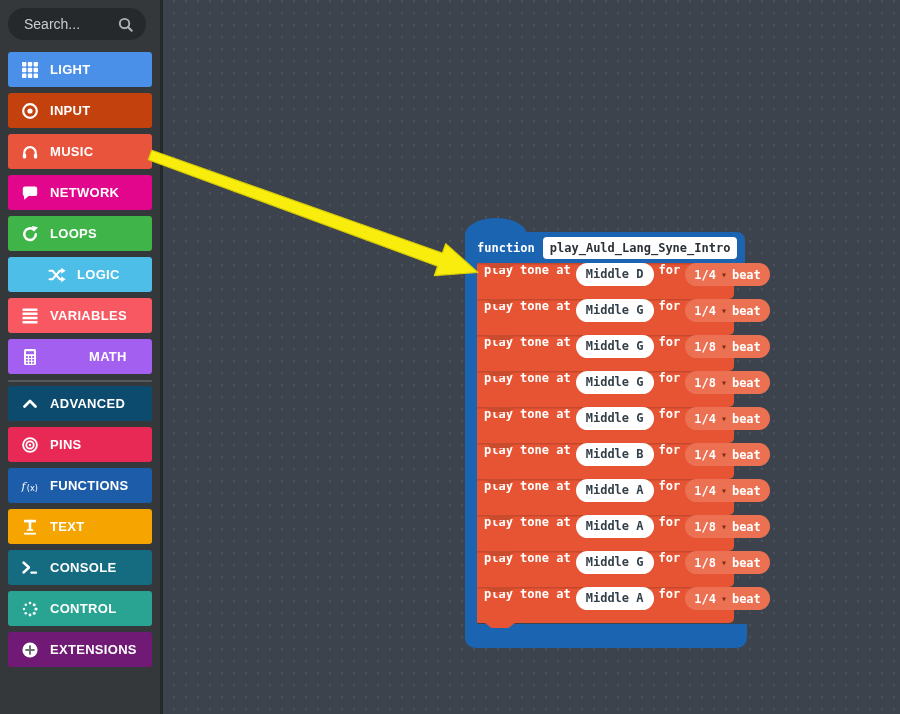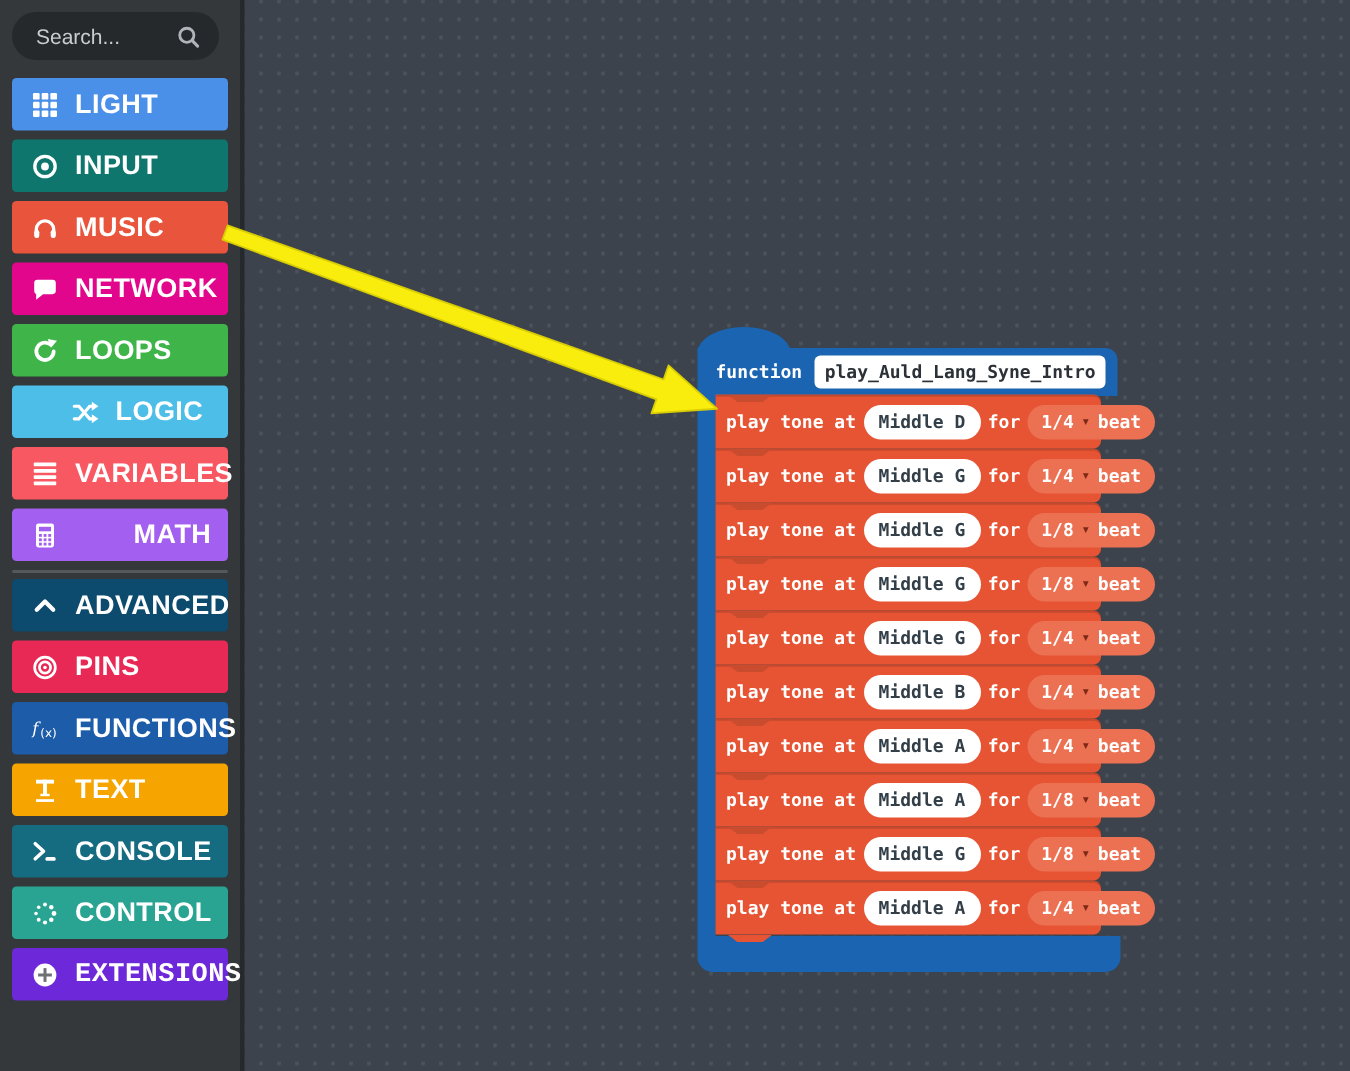--- a/index.html
+++ b/index.html
@@ -11,21 +11,21 @@
   .search-box{position:absolute;left:8px;top:8px;width:138px;height:32px;background:#26292B;
     border-radius:16px;display:flex;align-items:center;padding:0 12px 0 14px;}
   .search-box input{flex:1;background:transparent;border:none;outline:none;color:#ffffff;
     font-size:14px;font-family:Liberation Sans, sans-serif;width:80px;}
   .search-box input::placeholder{color:#C9CDCE;opacity:1;}
   .nav{position:absolute;left:8px;top:52px;width:144px;}
   .nav-item{height:35px;margin-bottom:6px;border-radius:3px;display:flex;align-items:center;
     padding-left:13px;cursor:pointer;}
   .nav-icon{width:18px;height:18px;display:inline-flex;flex:0 0 18px;}
   .nav-icon svg{width:18px;height:18px;}
-  .nav-label{color:#fff;font-size:18px;font-weight:bold;margin-left:11px;letter-spacing:.3px;}
+  .nav-label{color:#fff;font-size:13px;font-weight:bold;margin-left:11px;letter-spacing:.3px;}
   .divider{height:2px;background:#55595C;margin:0 0 4px 0;border-radius:1px;}
 
   
   .canvas{position:absolute;left:160px;top:0;width:740px;height:714px;background:#3D434C;
     border-left:3px solid #26292B;
     background-image:radial-gradient(circle,#4C525C 1.3px,transparent 1.5px);
     background-size:12px 12px;background-position:5px 7px;}
 
   
   .function-block{position:absolute;left:302px;top:218px;width:311px;}
@@ -35,21 +35,21 @@
     display:flex;align-items:center;}
   .fn-keyword{color:#fff;font-family:"DejaVu Sans Mono","Liberation Mono",monospace;
     font-weight:bold;font-size:12px;margin-left:12px;}
   .fn-name{background:#fff;border-radius:4px;margin-left:8px;height:22px;line-height:22px;
     padding:0 7px;color:#2B3137;font-family:"DejaVu Sans Mono","Liberation Mono",monospace;
     font-weight:bold;font-size:12px;}
   .fn-spine{position:absolute;left:0;top:45px;width:12px;height:361px;}
   .fn-rows{position:absolute;left:12px;top:45px;width:299px;}
   .fn-footer{position:absolute;left:0;top:406px;width:282px;height:24px;border-radius:0 0 10px 10px;}
 
-  .row{position:relative;width:257px;height:36px;display:flex;align-items:center;
+  .row{position:relative;width:257px;height:36px;display:flex;align-items:flex-start;
     padding-left:7px;gap:5px;border-radius:0 5px 5px 0;
     box-shadow:inset 0 1.5px 0 rgba(0,0,0,0.14);cursor:grab;}
   .row::before{content:"";position:absolute;left:8px;top:0;width:30px;height:5px;
     background:#C94C2F;clip-path:polygon(0 0,22% 100%,78% 100%,100% 0);}
   .row.last::after{content:"";position:absolute;left:8px;bottom:-5px;width:30px;height:5px;
     background:#E65434;clip-path:polygon(0 0,100% 0,78% 100%,22% 100%);z-index:2;}
   .rl{color:#fff;font-family:"DejaVu Sans Mono","Liberation Mono",monospace;
     font-weight:bold;font-size:12px;white-space:pre;}
   .oval{background:#fff;border-radius:12px;height:23px;line-height:23px;padding:0 10px;
     color:#333F48;font-family:"DejaVu Sans Mono","Liberation Mono",monospace;
@@ -87,21 +87,21 @@
             <rect x="1" y="6.8" width="4.4" height="4.4" rx="0.8"></rect>
             <rect x="6.8" y="6.8" width="4.4" height="4.4" rx="0.8"></rect>
             <rect x="12.6" y="6.8" width="4.4" height="4.4" rx="0.8"></rect>
             <rect x="1" y="12.6" width="4.4" height="4.4" rx="0.8"></rect>
             <rect x="6.8" y="12.6" width="4.4" height="4.4" rx="0.8"></rect>
             <rect x="12.6" y="12.6" width="4.4" height="4.4" rx="0.8"></rect>
           </svg>
         </span>
       <span class="nav-label">LIGHT</span>
     </div>
-    <div class="nav-item" style="background-color: #0f766e;">
+    <div class="nav-item" style="background-color: #c2410c;">
       <span class="nav-icon">
           <svg viewBox="0 0 18 18">
             <circle cx="9" cy="9" r="6.8" fill="none" stroke="#fff" stroke-width="2.2"></circle>
             <circle cx="9" cy="9" r="2.6" fill="#fff"></circle>
           </svg>
         </span>
       <span class="nav-label">INPUT</span>
     </div>
     <div class="nav-item" style="background-color: rgb(232, 84, 60);">
       <span class="nav-icon">
@@ -232,21 +232,21 @@
             <circle cx="9" cy="15" r="1.4"></circle>
             <circle cx="4.8" cy="13.2" r="1.3"></circle>
             <circle cx="3" cy="9" r="1.2"></circle>
             <circle cx="4.8" cy="4.8" r="1.2"></circle>
             <circle cx="9" cy="3" r="1.3"></circle>
             <circle cx="13.2" cy="4.8" r="1.5"></circle>
           </svg>
         </span>
       <span class="nav-label">CONTROL</span>
     </div>
-    <div class="nav-item" style="background-color: #6d28d9; font-family: Liberation Mono, monospace;">
+    <div class="nav-item" style="background-color: #701a75;">
       <span class="nav-icon">
           <svg viewBox="0 0 18 18">
             <circle cx="9" cy="9" r="7.6" fill="#fff"></circle>
             <rect x="8" y="4.4" width="2" height="9.2" fill="#6E7173"></rect>
             <rect x="4.4" y="8" width="9.2" height="2" fill="#6E7173"></rect>
           </svg>
         </span>
       <span class="nav-label">EXTENSIONS</span>
     </div>
   </div>

